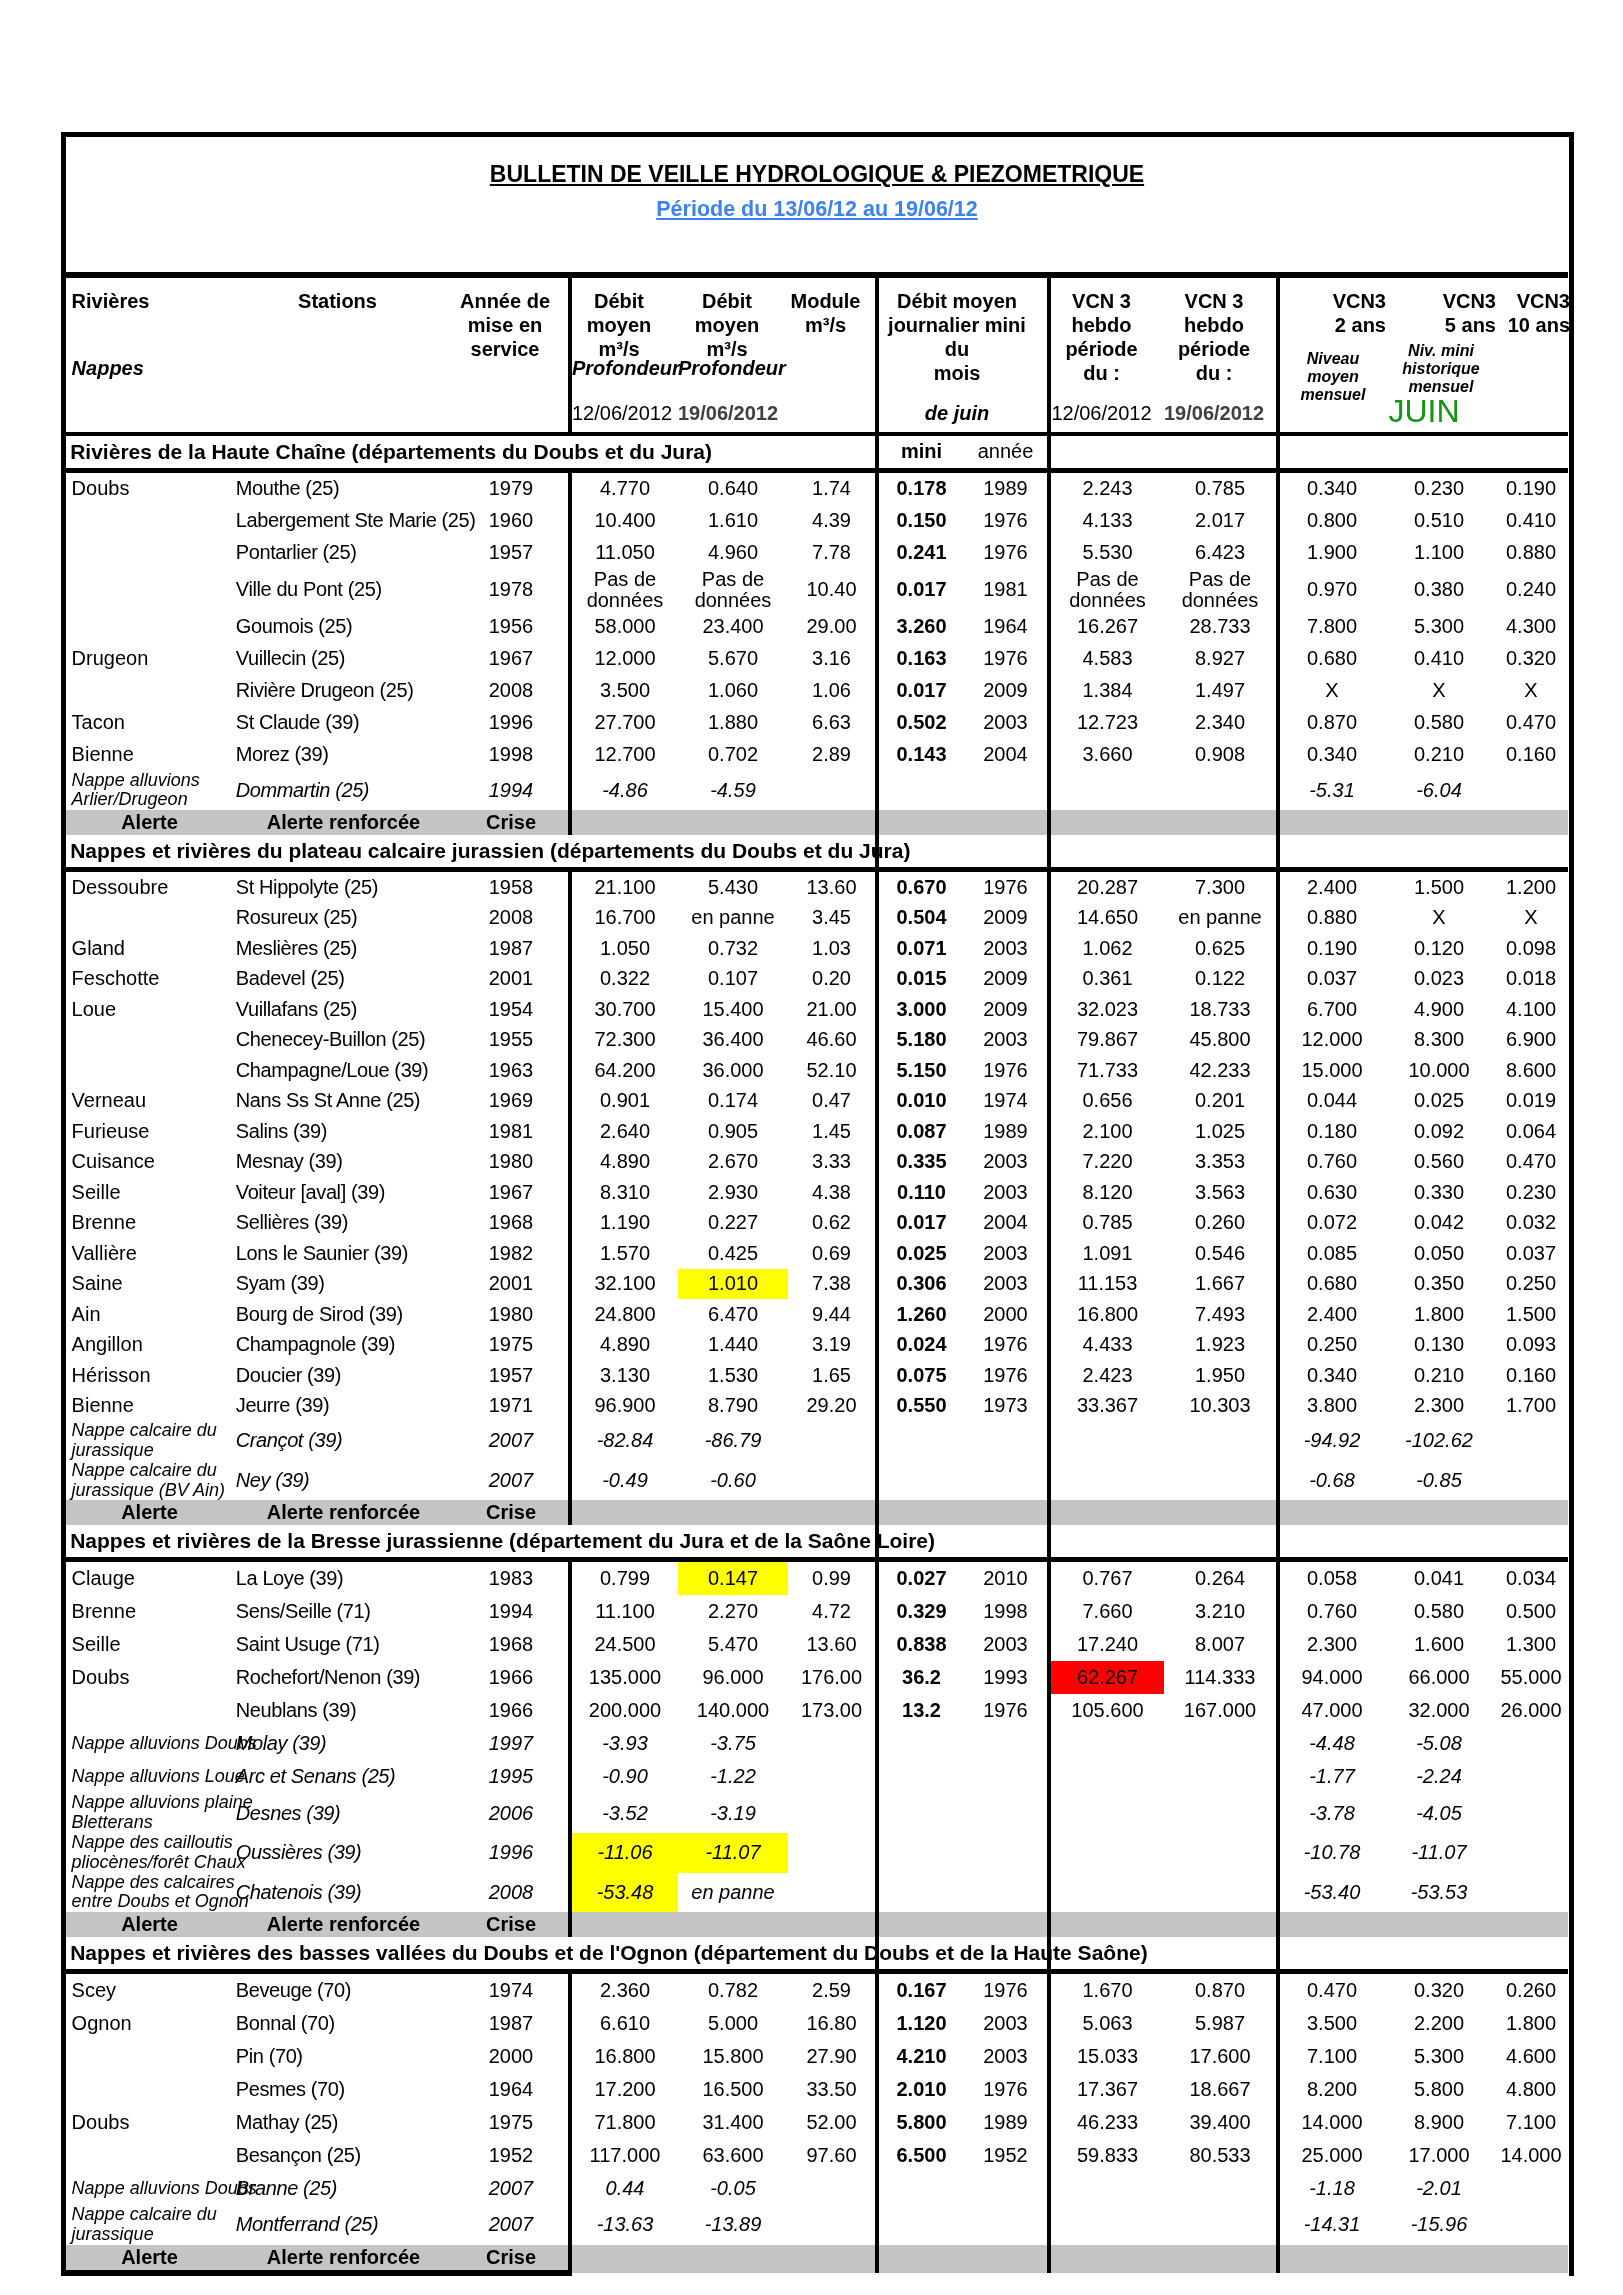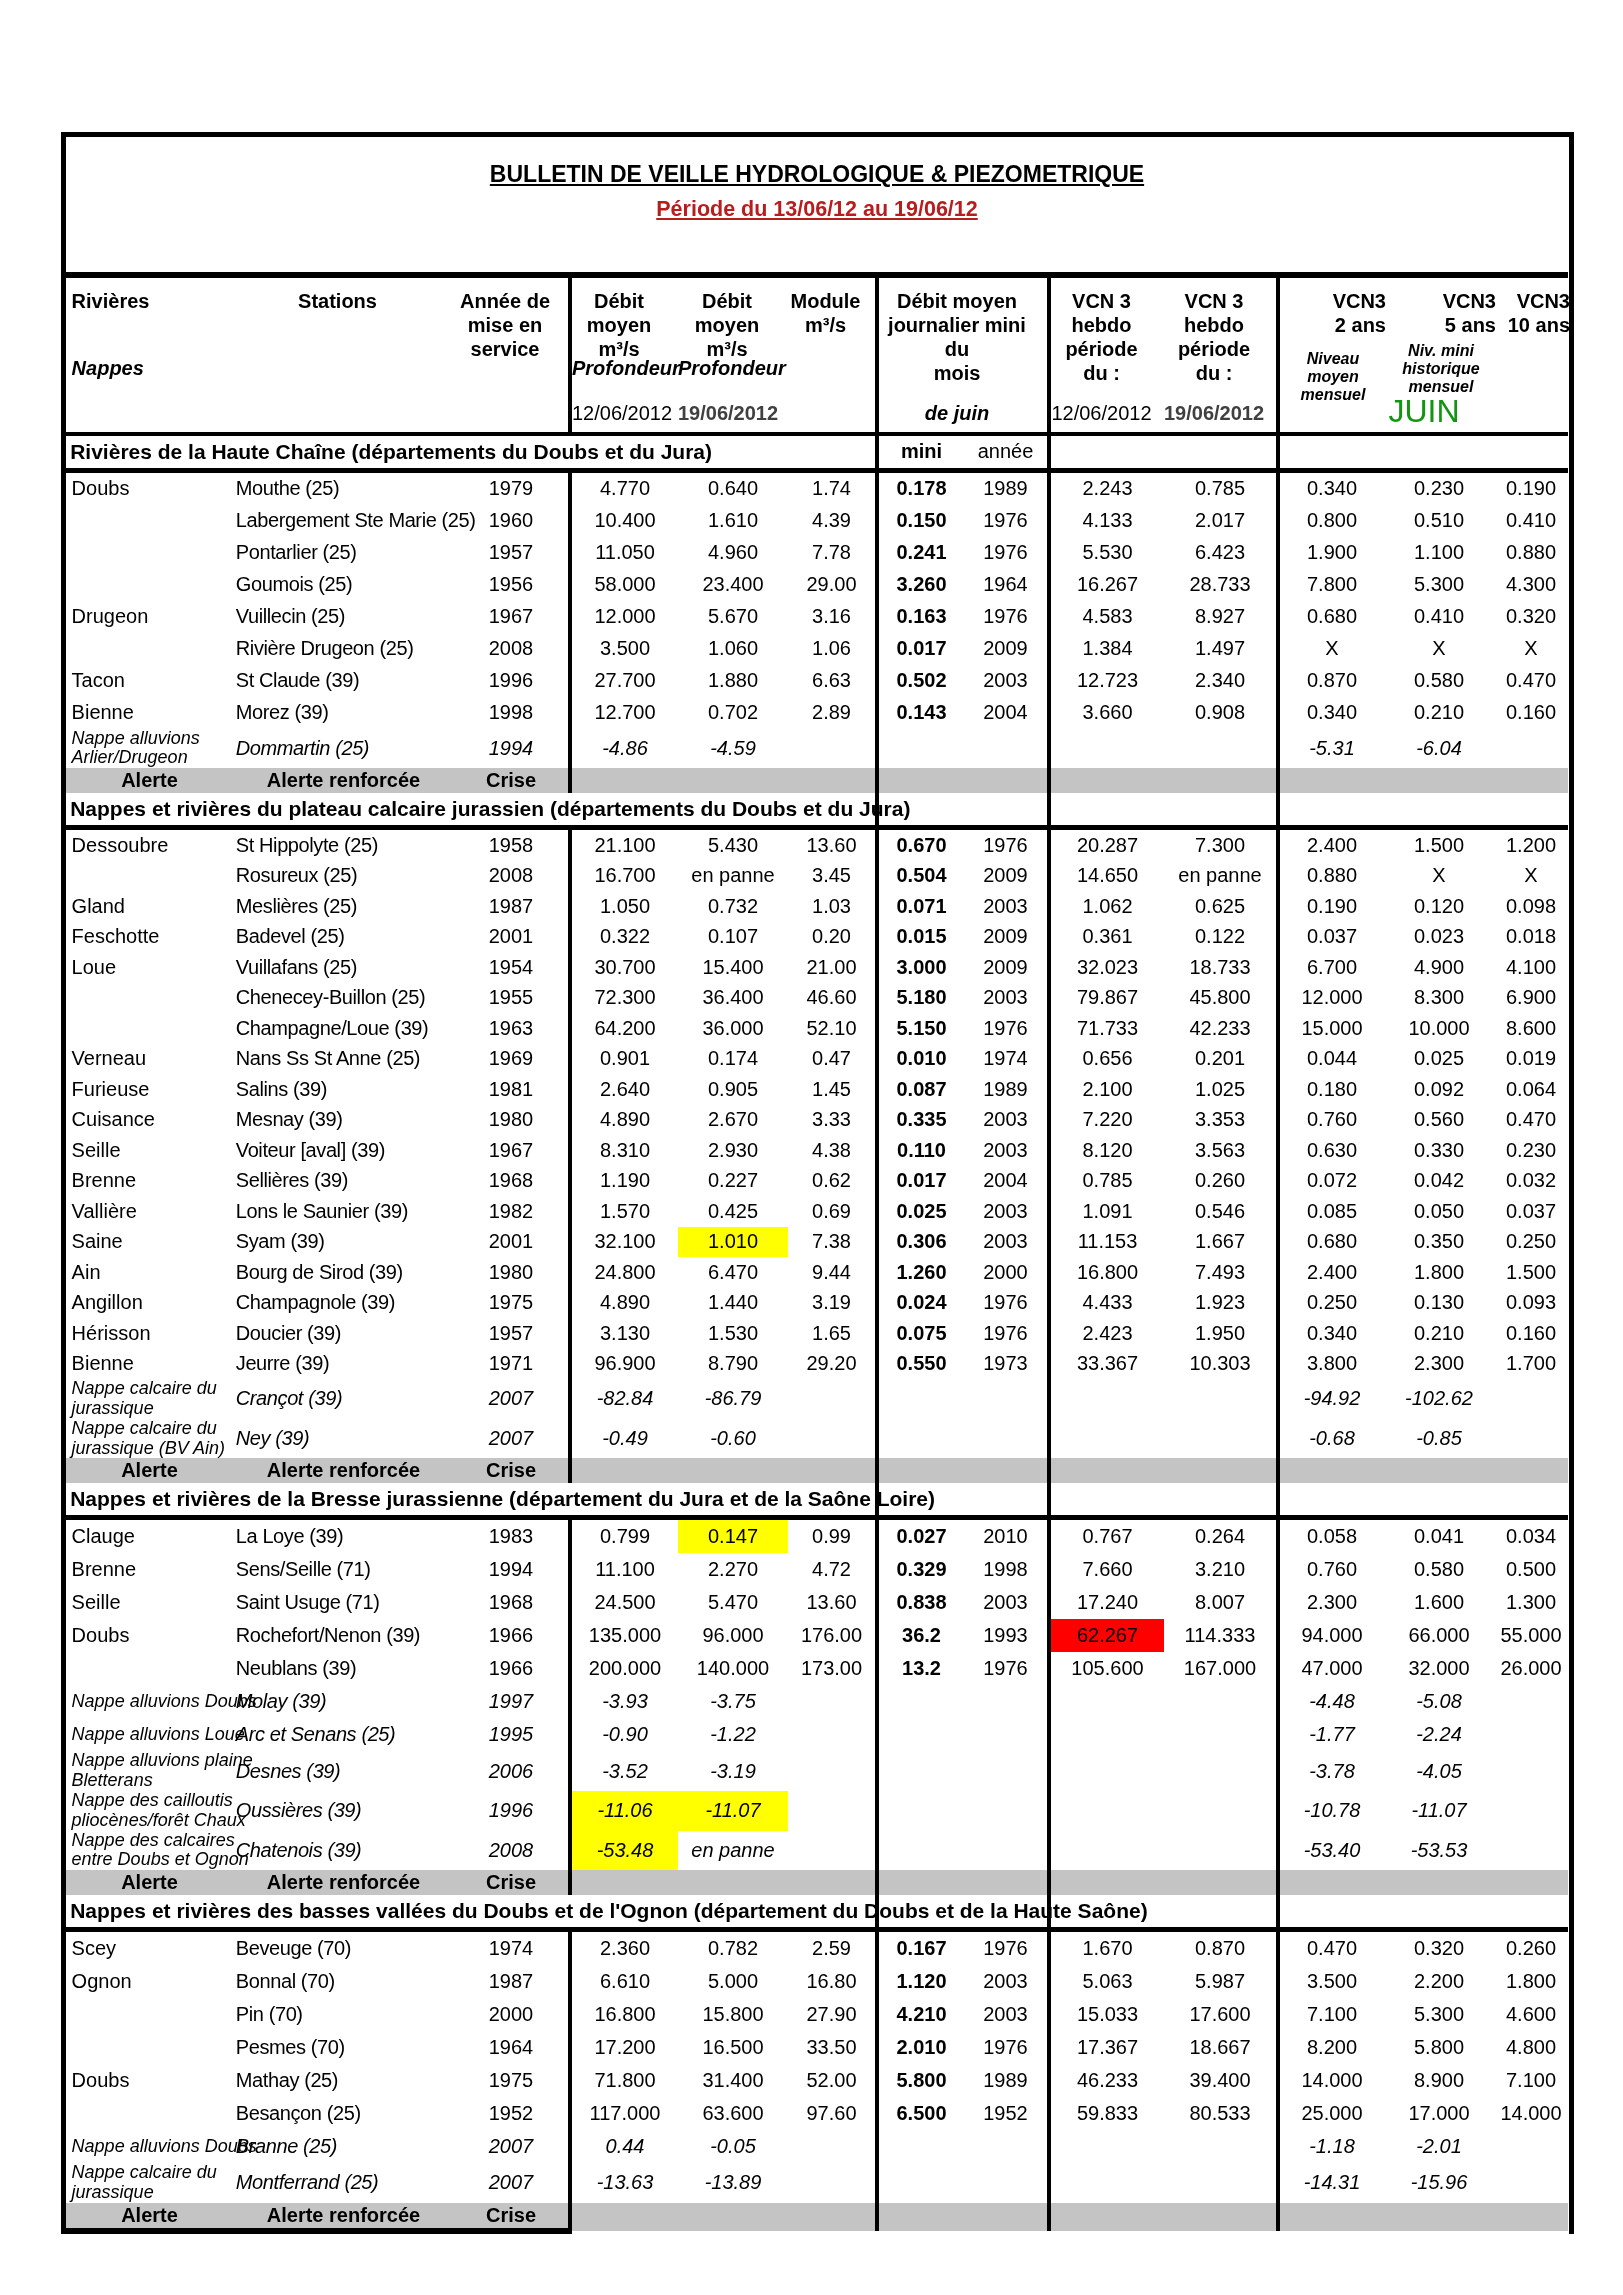--- a/index.html
+++ b/index.html
@@ -67,21 +67,21 @@
         <col style="width:114px">
       <col style="width:106px">
         <col style="width:110px">
         <col style="width:74px">
     </colgroup>
 
     <tbody>
       <tr>
         <td class="title-cell" colspan="13">
           <div class="doc-title">BULLETIN DE VEILLE HYDROLOGIQUE &amp; PIEZOMETRIQUE</div>
-          <div class="doc-subtitle" style="color:#b91c1c">Période du 13/06/12 au 19/06/12</div>
+          <div class="doc-subtitle" style="color:#3b82f6">Période du 13/06/12 au 19/06/12</div>
         </td>
       </tr>
     </tbody>
 
     <tbody>
       <tr class="hdr">
         <td>
           <div class="hx h-top h-left">Rivières</div>
           <div class="hx h-mid h-left">Nappes</div>
         </td>
@@ -192,20 +192,39 @@
           <td class="c-min gl">0.241</td>
           <td class="c-man">1976</td>
           <td class="c-v1 gl">5.530</td>
           <td class="c-v2">6.423</td>
           <td class="c-n2 gl">1.900</td>
           <td class="c-n5">1.100</td>
           <td class="c-n10">0.880</td>
         </tr>
         <tr class="data">
           <td class="c-riv"></td>
+          <td class="c-sta">Ville du Pont (25)</td>
+          <td class="c-ann">1978</td>
+          <td class="c-d1 gl">Pas de
+données</td>
+          <td class="c-d2">Pas de
+données</td>
+          <td class="c-mod">10.40</td>
+          <td class="c-min gl">0.017</td>
+          <td class="c-man">1981</td>
+          <td class="c-v1 gl">Pas de
+données</td>
+          <td class="c-v2">Pas de
+données</td>
+          <td class="c-n2 gl">0.970</td>
+          <td class="c-n5">0.380</td>
+          <td class="c-n10">0.240</td>
+        </tr>
+        <tr class="data">
+          <td class="c-riv"></td>
           <td class="c-sta">Goumois (25)</td>
           <td class="c-ann">1956</td>
           <td class="c-d1 gl">58.000</td>
           <td class="c-d2">23.400</td>
           <td class="c-mod">29.00</td>
           <td class="c-min gl">3.260</td>
           <td class="c-man">1964</td>
           <td class="c-v1 gl">16.267</td>
           <td class="c-v2">28.733</td>
           <td class="c-n2 gl">7.800</td>

